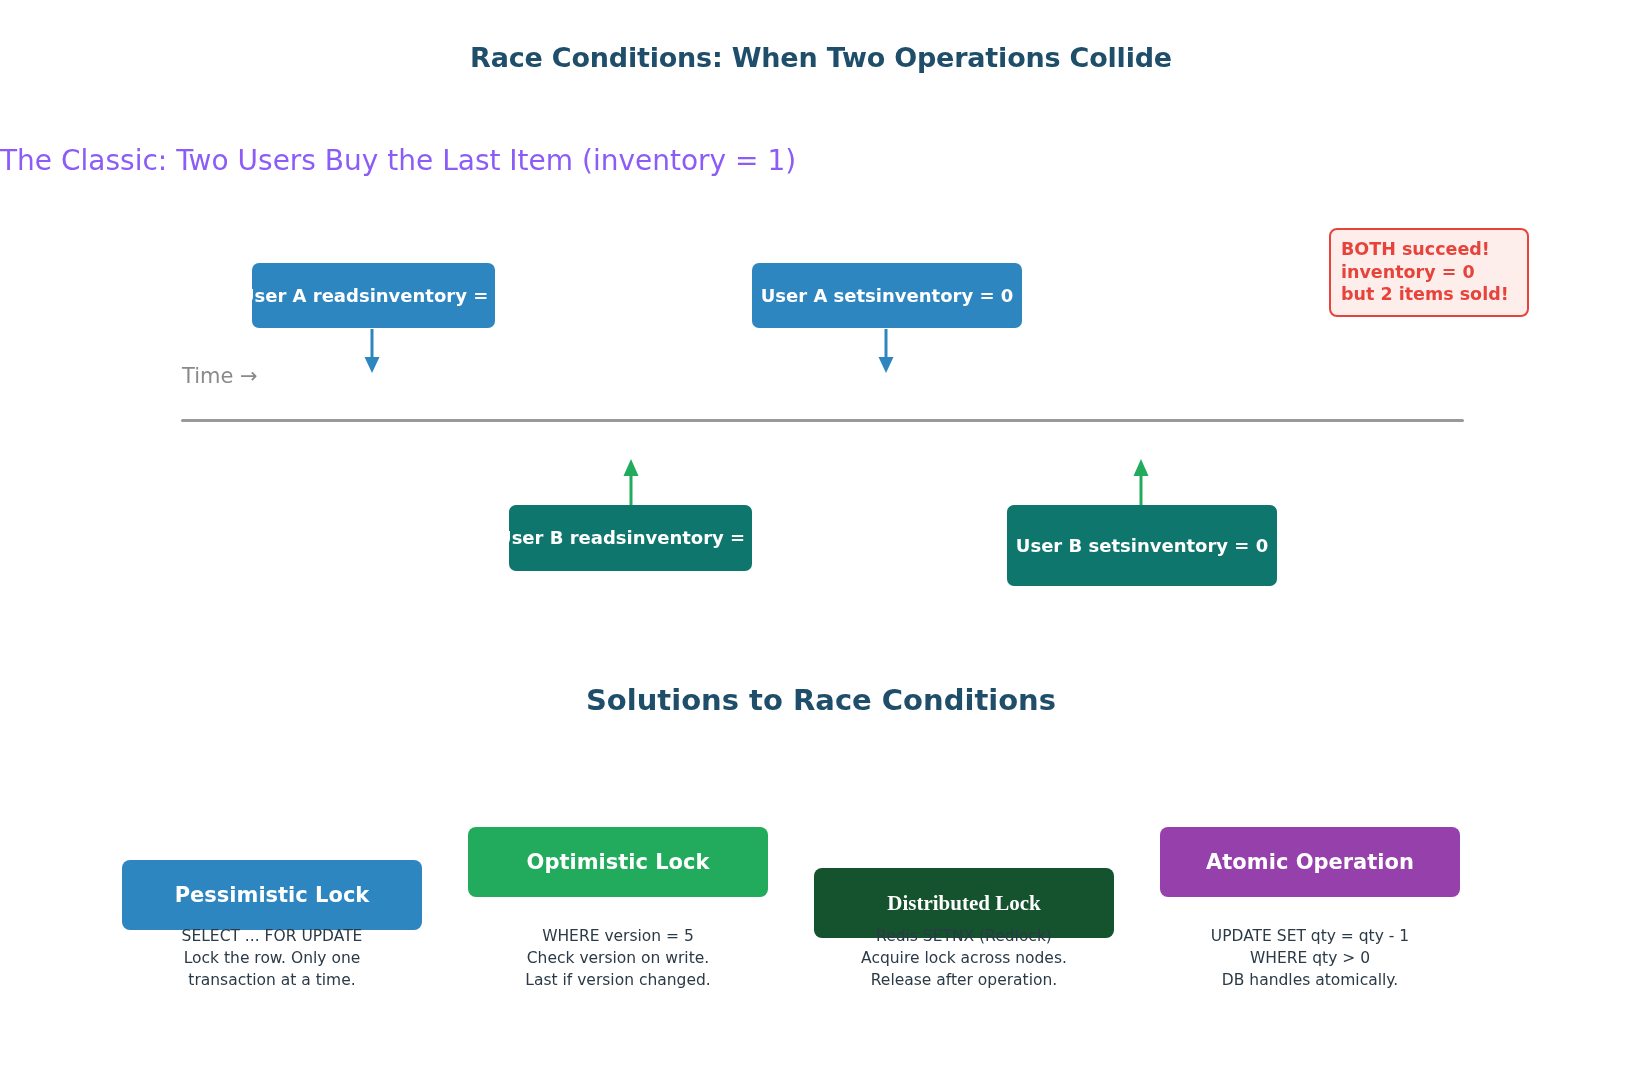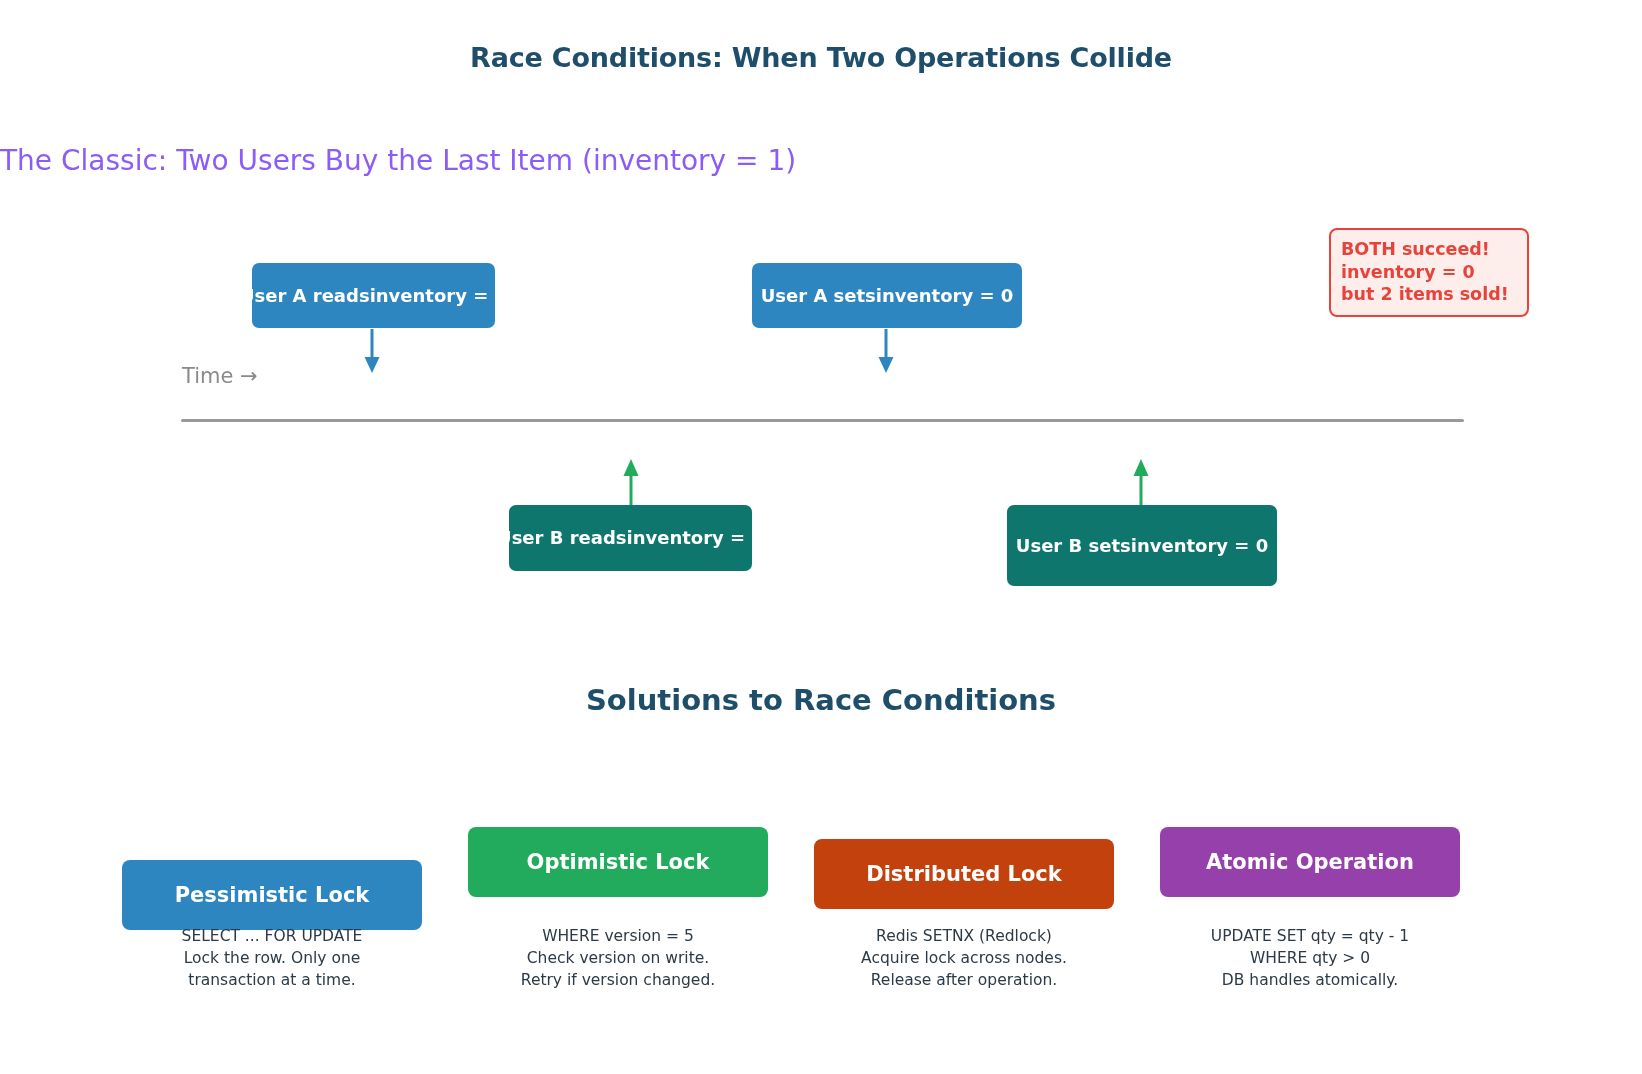--- a/index.html
+++ b/index.html
@@ -211,24 +211,24 @@
     <span class="cline">Lock the row. Only one</span>
     <span class="cline">transaction at a time.</span>
   </div>
 
   <div class="solution-card" style="left:468px; top:827px; background:#22ab5c;">
     <span>Optimistic Lock</span>
   </div>
   <div class="solution-caption" style="left:458px; top:925px;">
     <span class="cline">WHERE version = 5</span>
     <span class="cline">Check version on write.</span>
-    <span class="cline">Retry if version changed.</span>
-  </div>
-
-  <div class="solution-card" style="left:814px; top:839px; background:#c2410c;">
+    <span class="cline">Last if version changed.</span>
+  </div>
+
+  <div class="solution-card" style="left:814px; top:868px; background:#14532d;font-family:Liberation Serif, serif;">
     <span>Distributed Lock</span>
   </div>
   <div class="solution-caption" style="left:804px; top:925px;">
     <span class="cline">Redis SETNX (Redlock)</span>
     <span class="cline">Acquire lock across nodes.</span>
     <span class="cline">Release after operation.</span>
   </div>
 
   <div class="solution-card" style="left:1160px; top:827px; background:#9641ab;">
     <span>Atomic Operation</span>

